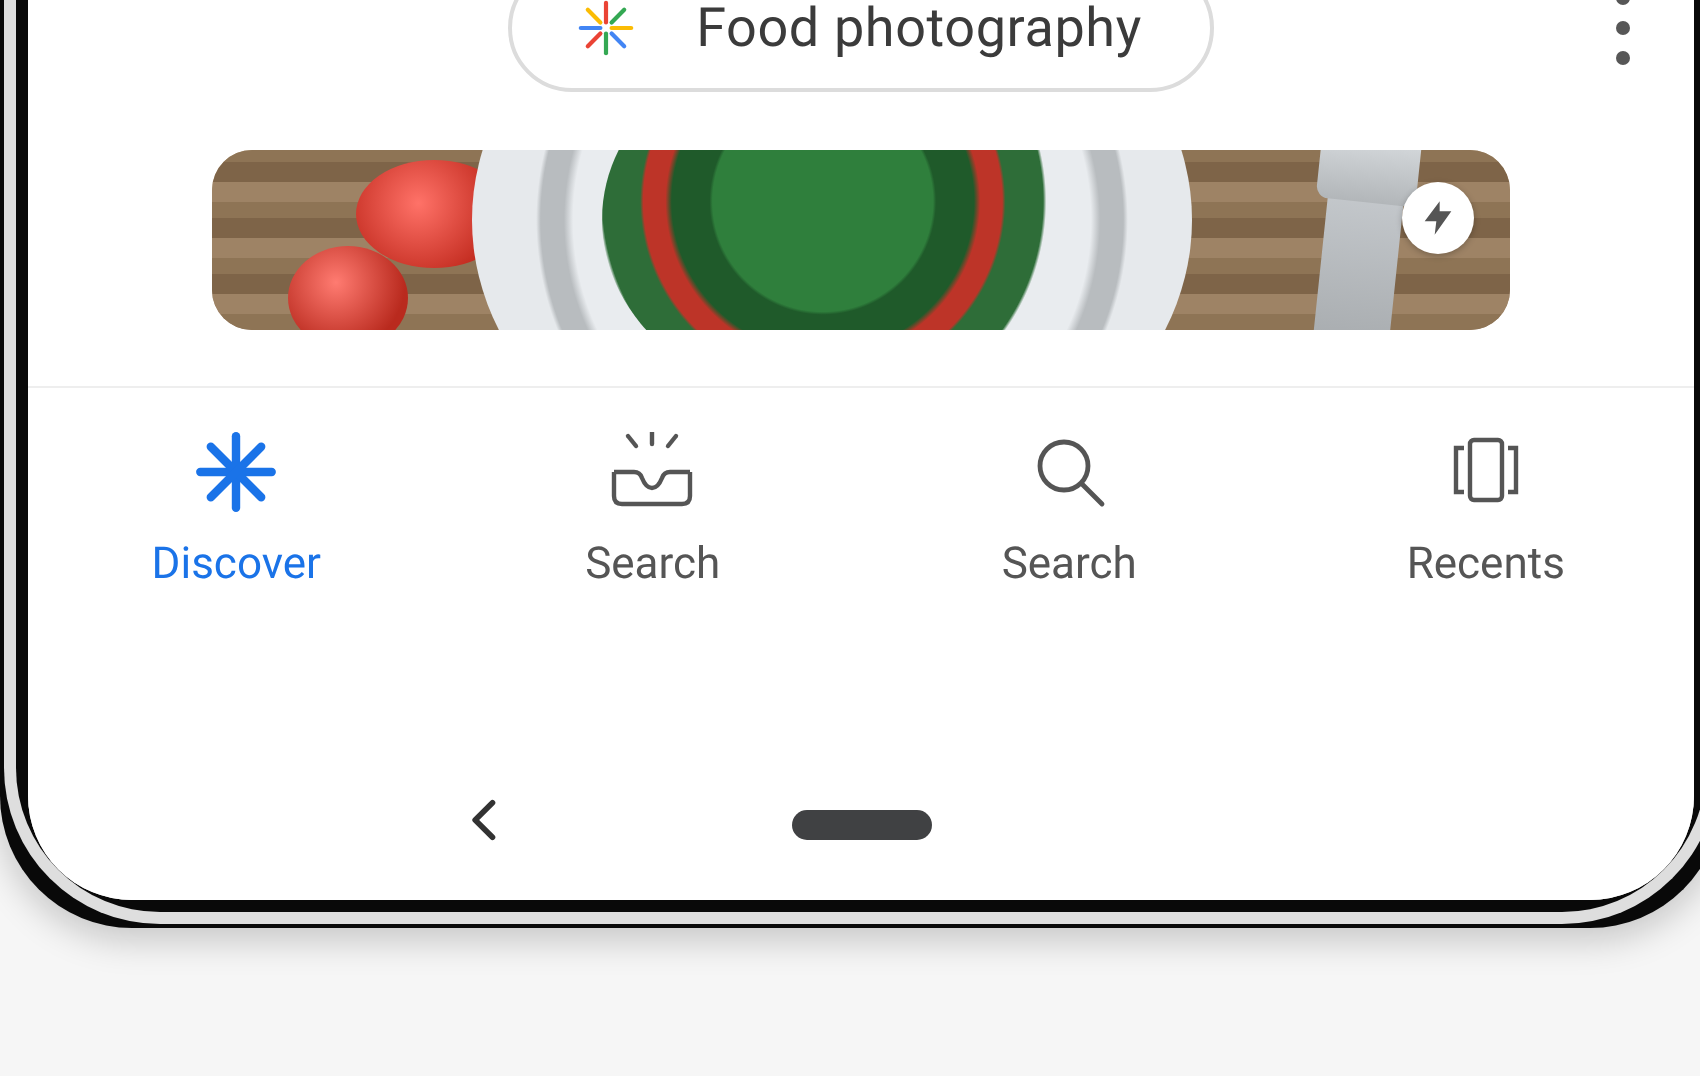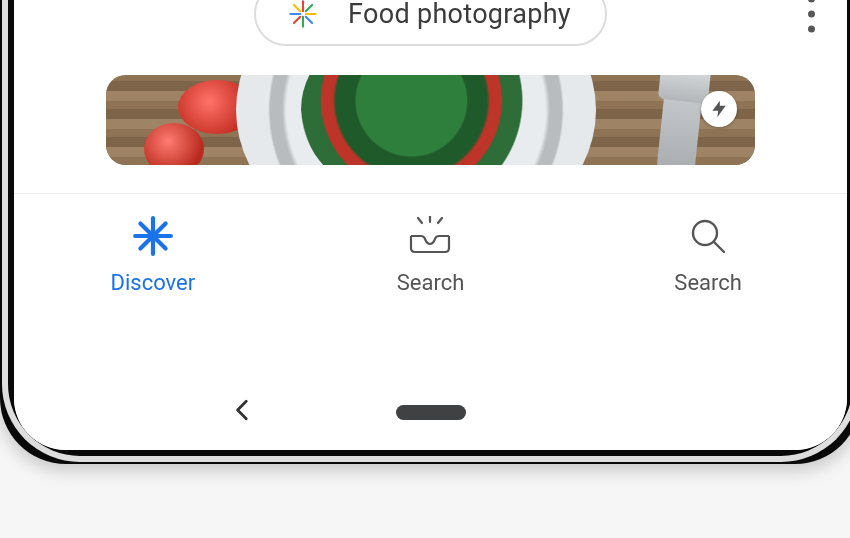--- a/index.html
+++ b/index.html
@@ -115,20 +115,30 @@
         <div class="tab">
           <span class="ticon">
             <svg width="40" height="40" viewBox="0 0 40 40" fill="none" stroke="#555" stroke-width="2.4">
               <circle cx="17" cy="17" r="12"></circle>
               <line x1="26" y1="26" x2="36" y2="36" stroke-linecap="round"></line>
             </svg>
           </span>
           <span class="tlabel">Search</span>
         </div>
 
+        <div class="tab">
+          <span class="ticon">
+            <svg width="44" height="40" viewBox="0 0 44 40" fill="none" stroke="#555" stroke-width="2.2">
+              <rect x="14" y="4" width="16" height="30" rx="2"></rect>
+              <path d="M11 8 L7 8 L7 30 L11 30"></path>
+              <path d="M33 8 L37 8 L37 30 L33 30"></path>
+            </svg>
+          </span>
+          <span class="tlabel">Recents</span>
+        </div>
 
 
       </div>
 
       <div class="sysnav">
         <span class="back">
           <svg width="26" height="26" viewBox="0 0 24 24" fill="none" stroke="#323232" stroke-width="2.6" stroke-linecap="round" stroke-linejoin="round">
             <polyline points="15 4 7 12 15 20"></polyline>
           </svg>
         </span>

